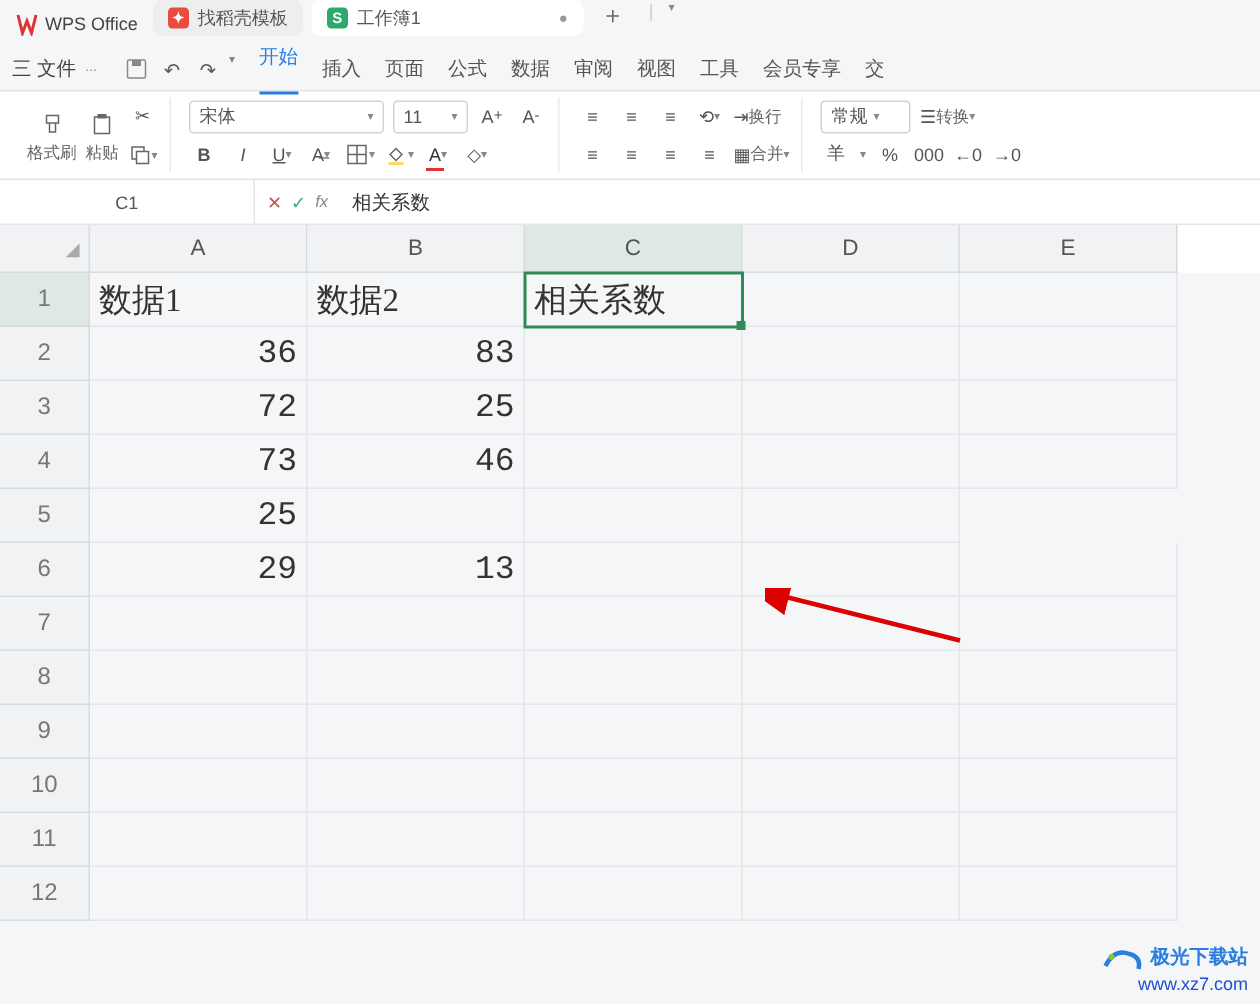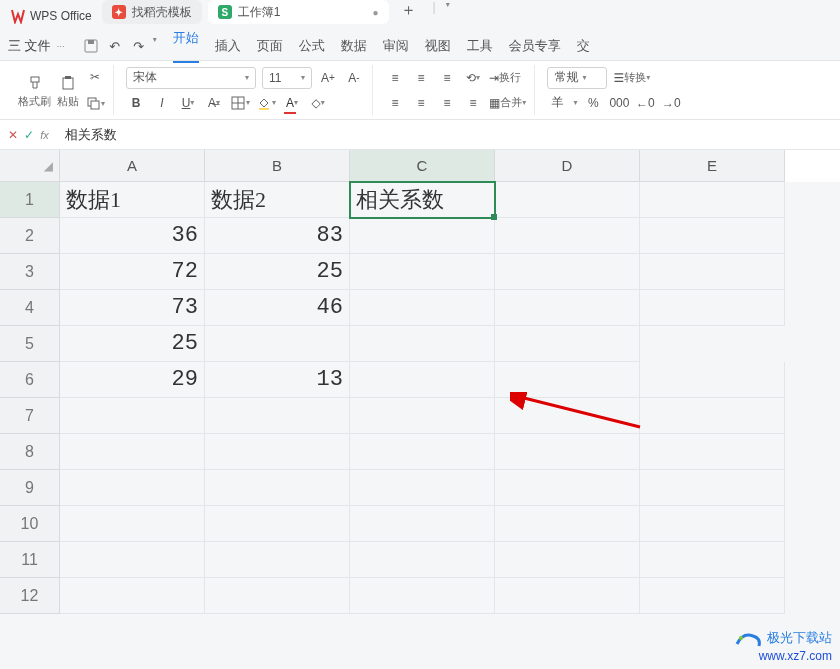--- a/index.html
+++ b/index.html
@@ -36,21 +36,21 @@
 .rows{display:flex;flex-direction:column}
 .row{display:flex}
 .row-h{width:60px;height:36px;background:#f0f2f4;border-right:1px solid #d8dbde;border-bottom:1px solid #d8dbde;display:flex;align-items:center;justify-content:center;font-size:16px;color:#777}
 .row-h.sel{background:#dfe9e3}
 .cell{width:145px;height:36px;border-right:1px solid #e3e5e8;border-bottom:1px solid #e3e5e8;padding:0 6px;display:flex;align-items:center;font-size:22px;font-family:"SimSun",serif}
 .cell.num{justify-content:flex-end;font-family:Liberation Mono, monospace}
 .cell.selected{outline:2px solid #2e8b57;outline-offset:-1px;position:relative}
 .cell.selected::after{content:"";position:absolute;right:-3px;bottom:-3px;width:6px;height:6px;background:#2e8b57}
 .arrow{position:absolute;left:510px;top:392px;width:140px;height:40px;pointer-events:none}
 .watermark{position:absolute;right:8px;bottom:6px;text-align:right;font-size:13px}
-.wm1{color:#2a7de1;font-weight:normal}
+.wm1{color:#2a7de1;font-weight:bold}
 .wm2{color:#1d4ed8;font-size:12px}
 svg.ic{width:16px;height:16px}
 </style>
 </head>
 <body>
 
 <div class="title-bar">
   <div class="wps-logo">
     <svg class="ic" viewBox="0 0 16 16">
         <path d="M2 2 L5 14 L8 6 L11 14 L14 2" stroke="#d33" stroke-width="2" fill="none"></path>
@@ -215,20 +215,23 @@
         <span class="caret">▾</span>
       <span class="rbtn">%</span>
       <span class="rbtn">000</span>
       <span class="rbtn">←0</span>
       <span class="rbtn">→0</span>
     </div>
   </div>
 </div>
 
 <div class="formula-bar">
+  <div class="name-box">
+      <span>C1</span>
+    </div>
   <div class="fb-btns">
     <span style="color:#c55">✕</span>
     <span style="color:#3a9">✓</span>
     <span class="fx">fx</span>
   </div>
   <div class="fb-input">相关系数</div>
 </div>
 
 <div>
   <div class="sheet">

